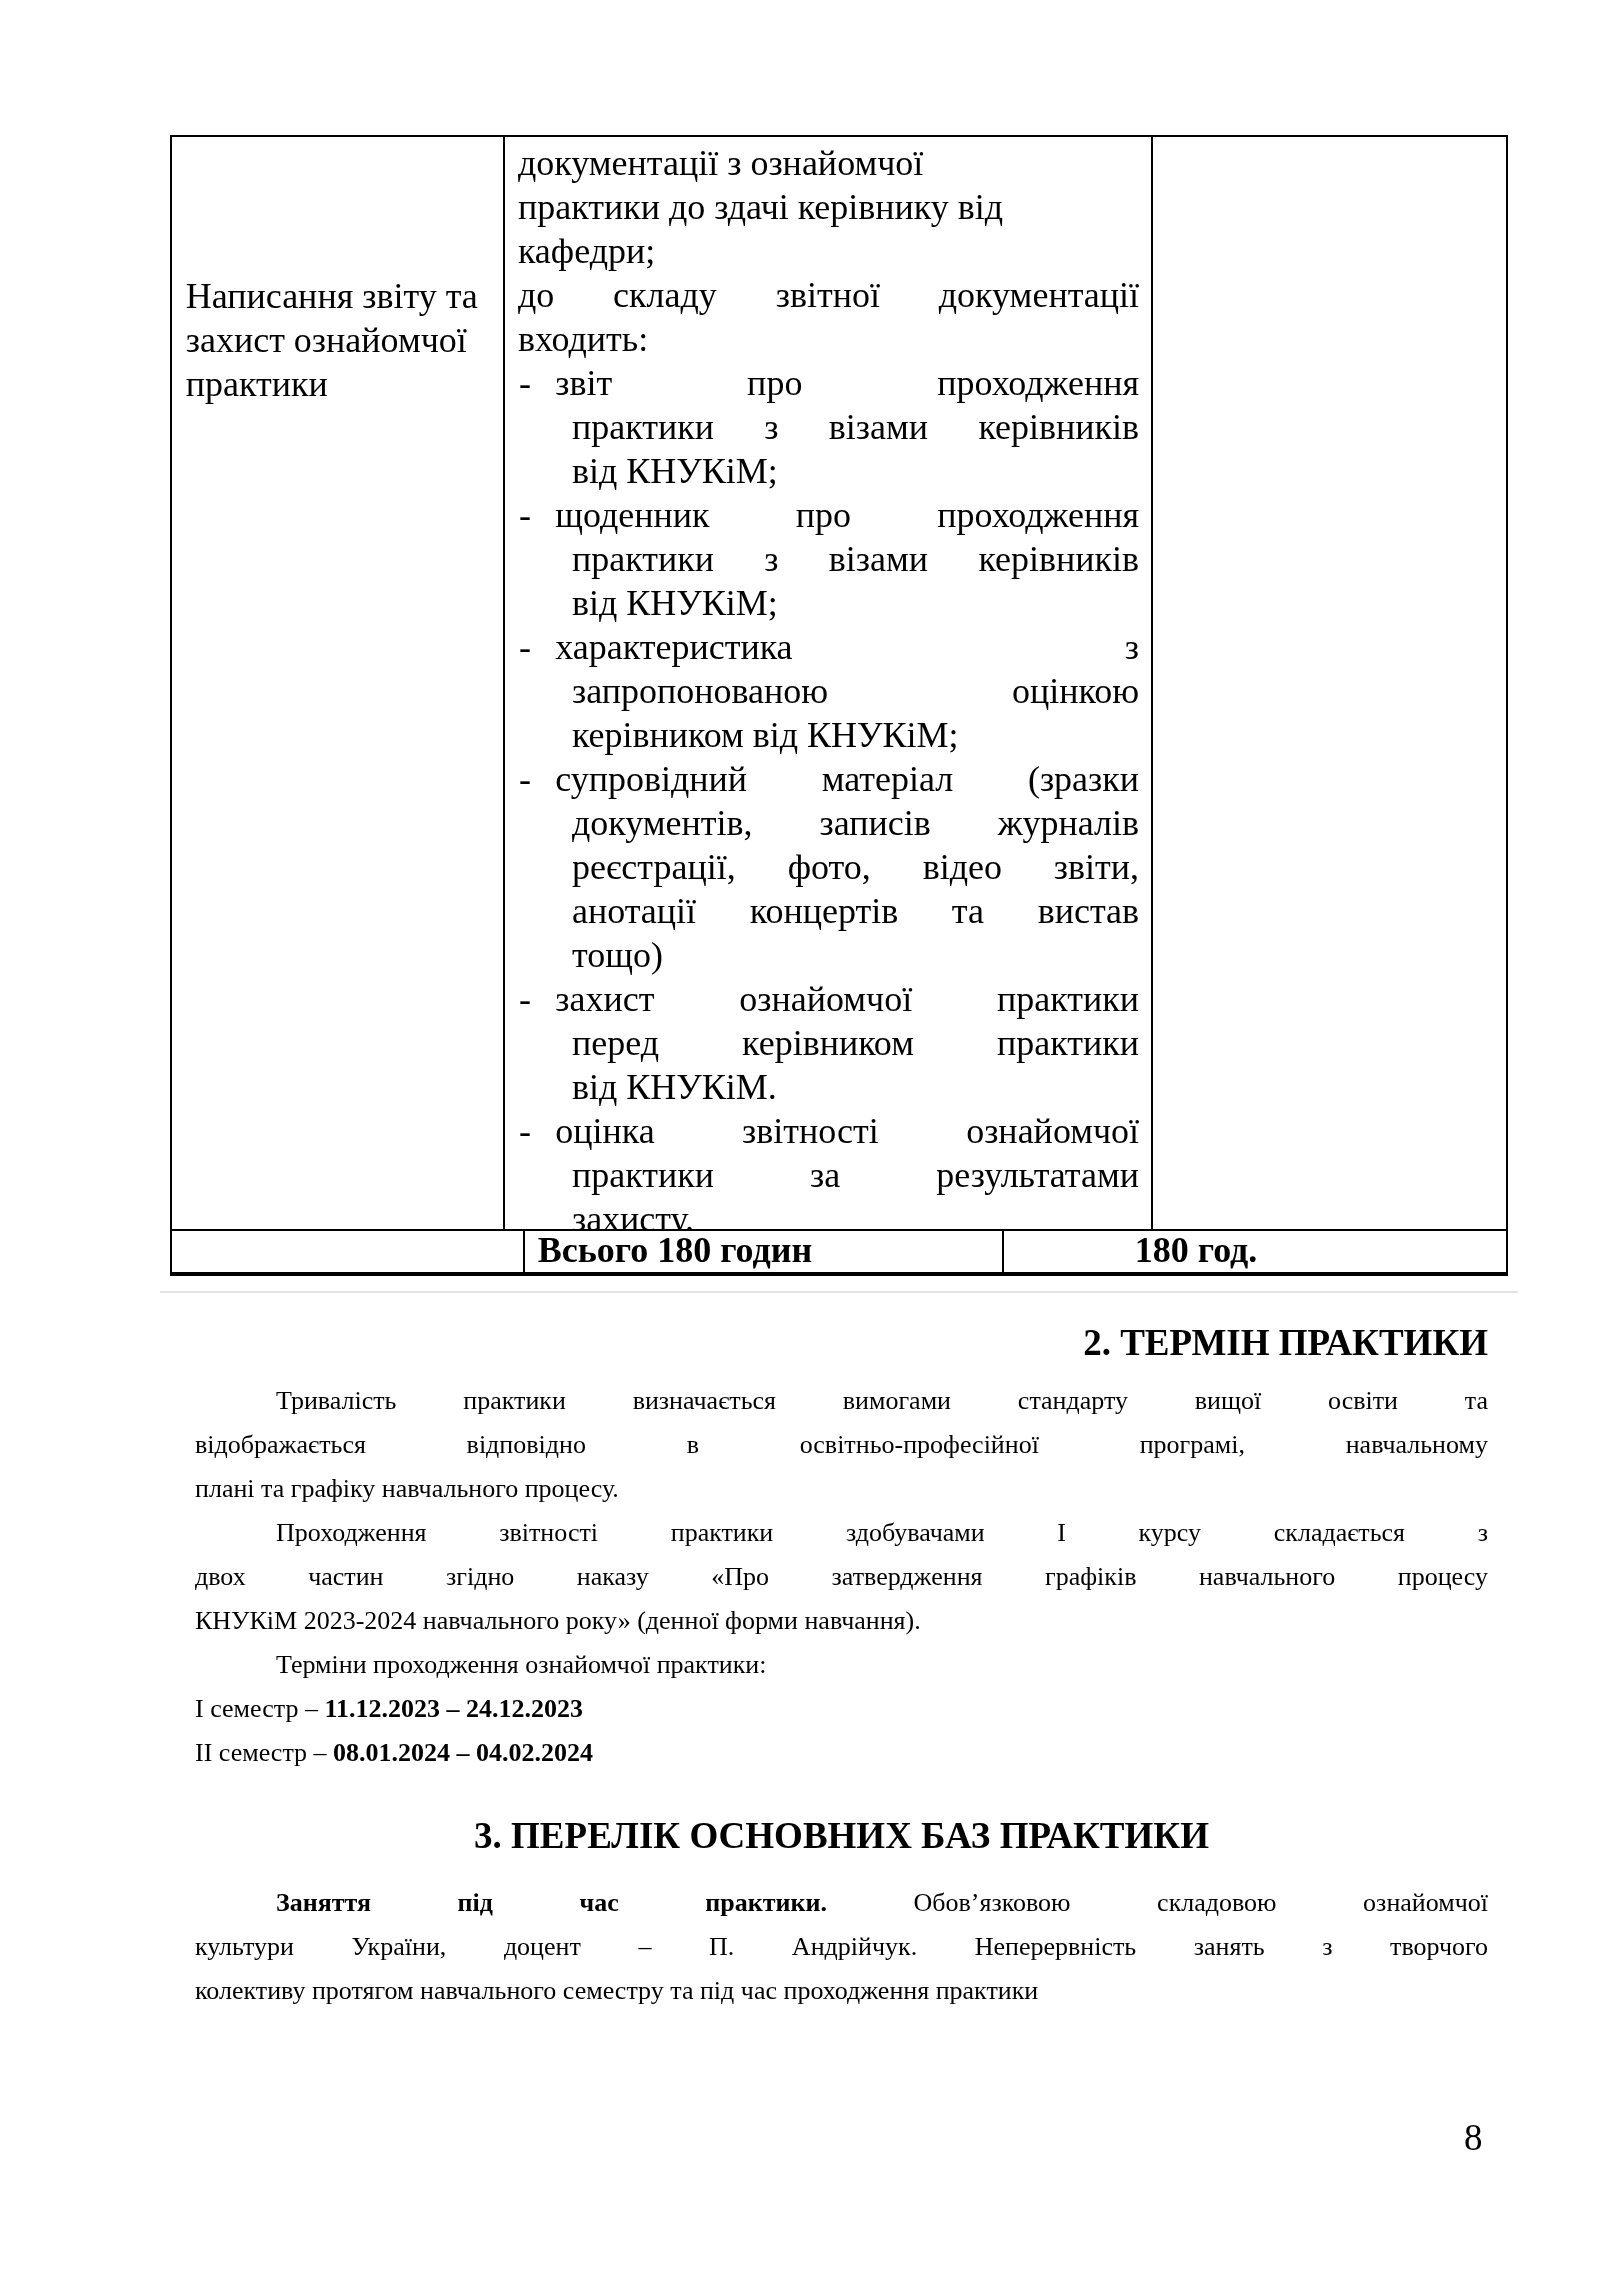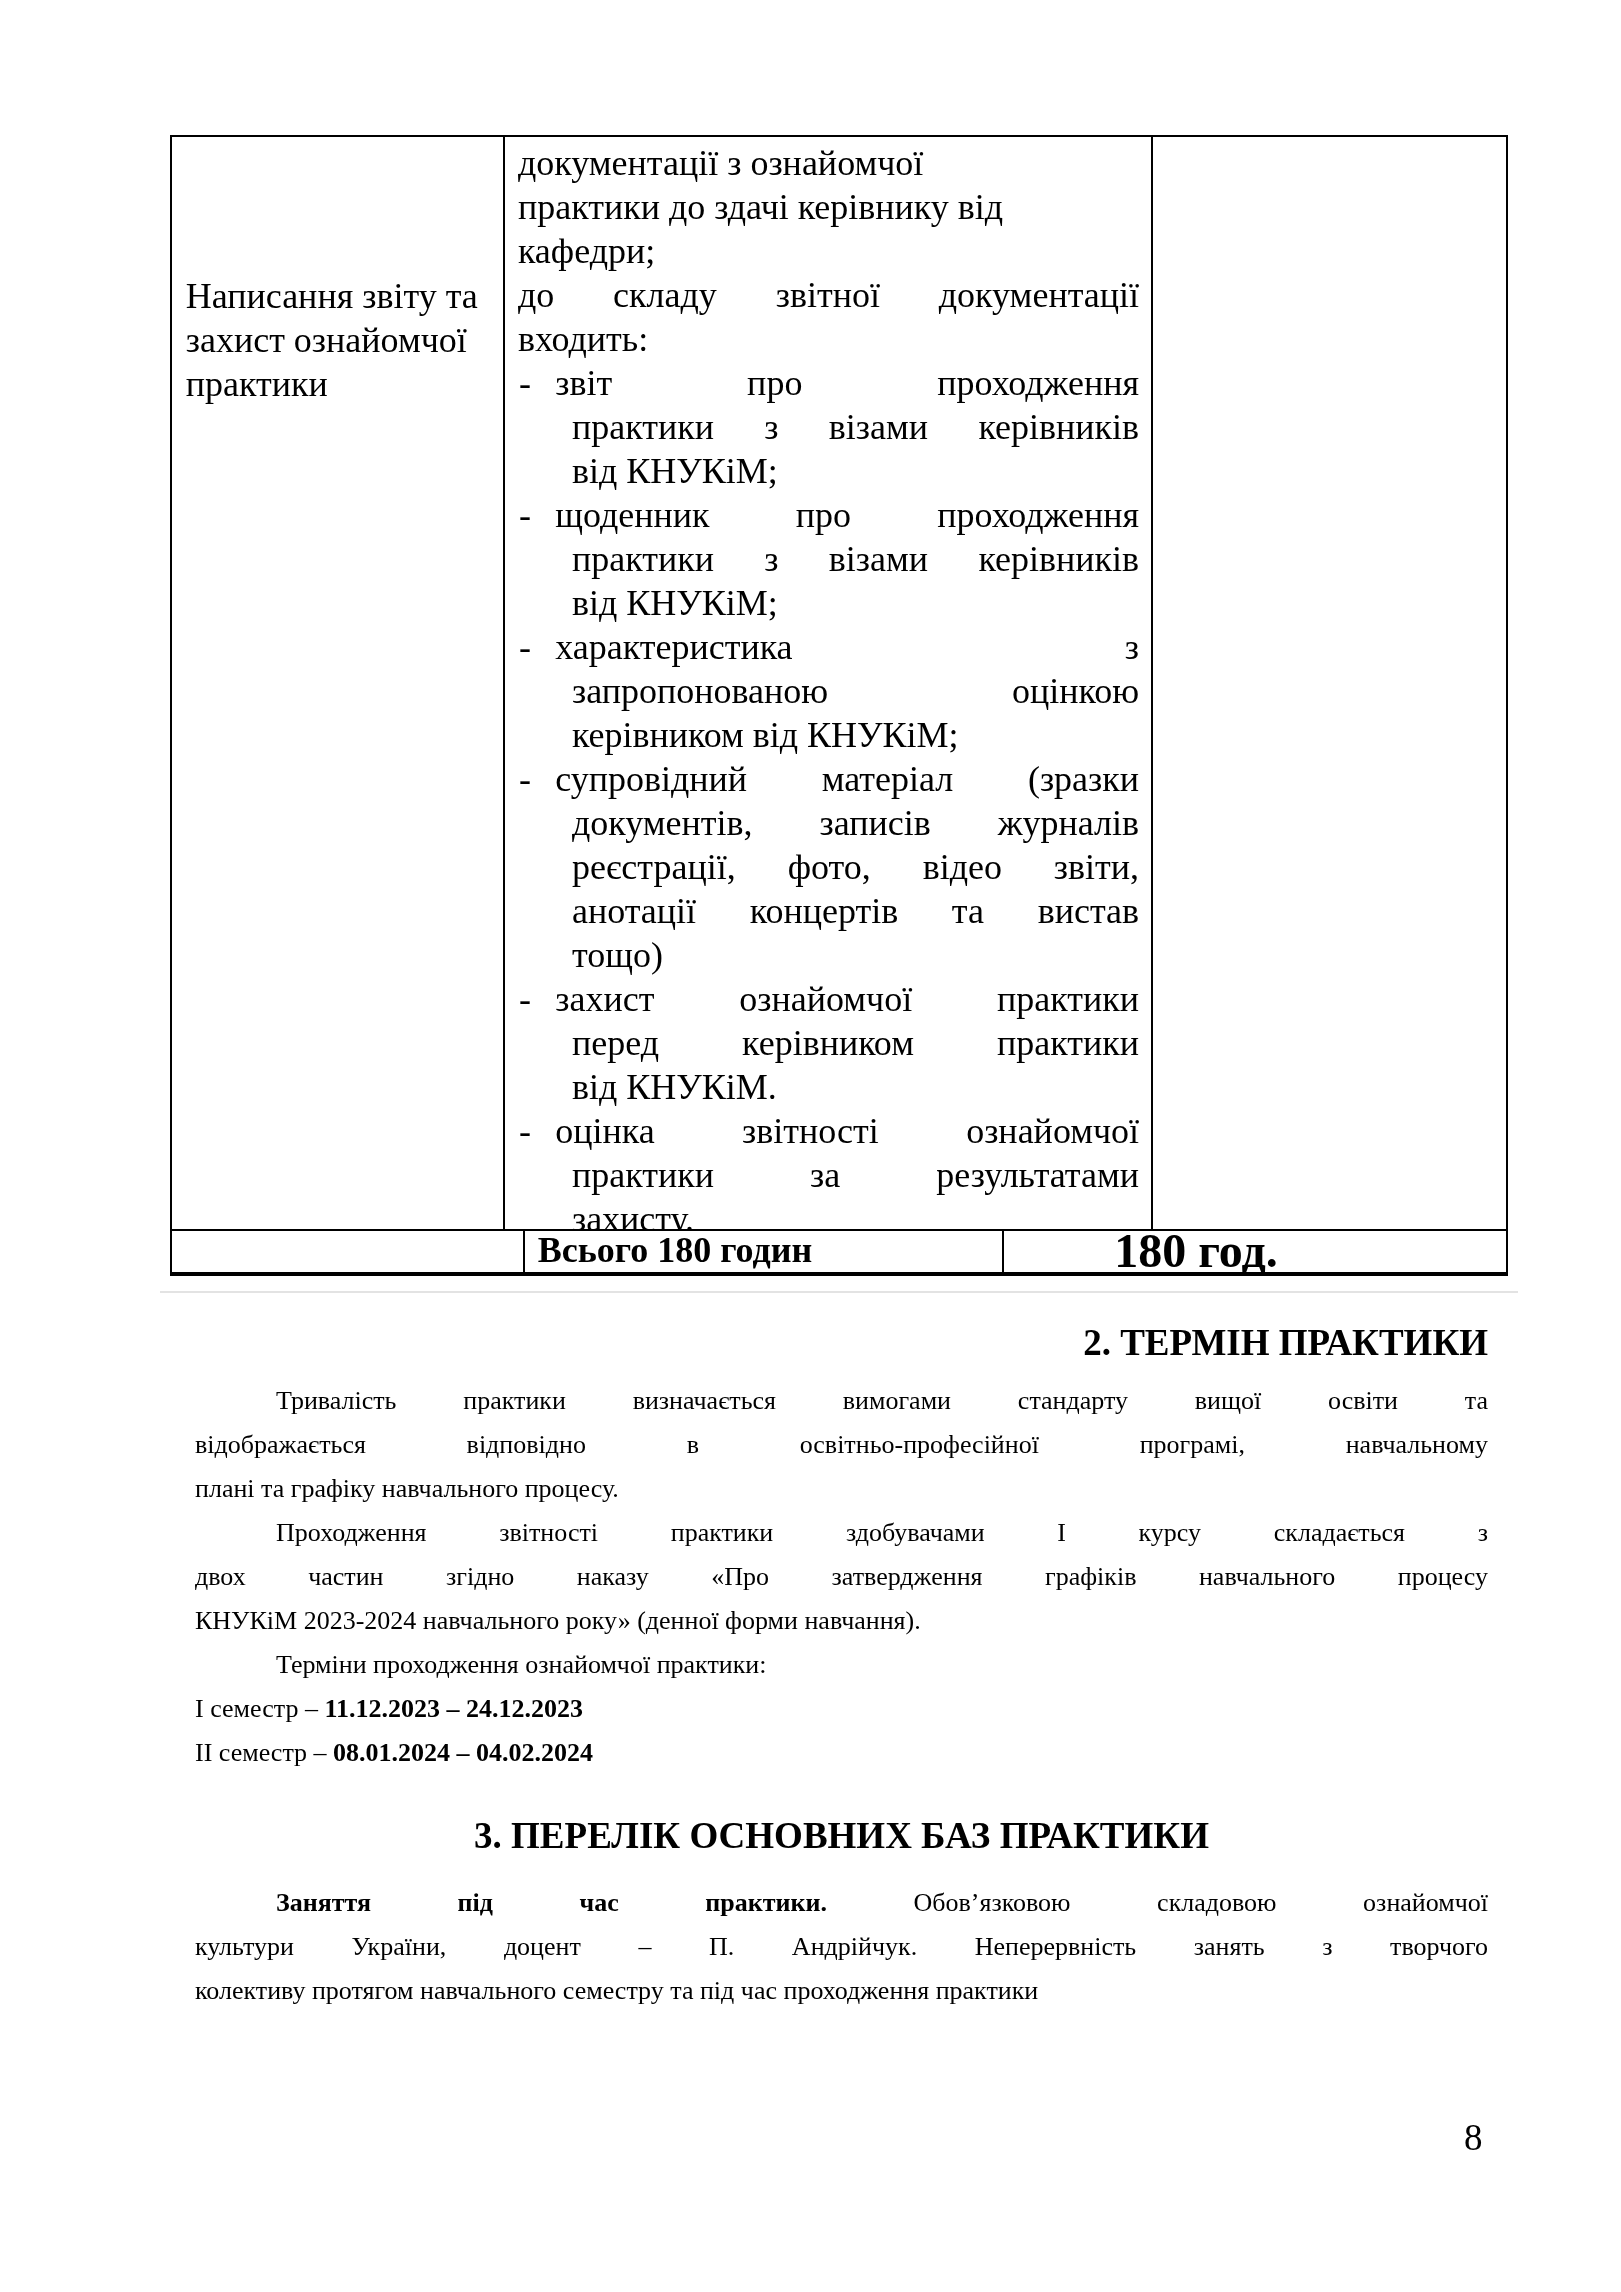--- a/index.html
+++ b/index.html
@@ -24,21 +24,21 @@
   .c3{width:388px;box-sizing:border-box;}
   .ln{line-height:44px;font-size:36px;}
   .jl{text-align:justify;text-align-last:justify;}
   .li{position:relative;padding-left:53px;margin-left:1px;}
   .li .dash{position:absolute;left:0;top:0;line-height:44px;font-size:36px;}
   .li .first{text-indent:-16.7px;}
   .tot-label{flex:1;padding-left:12.7px;margin-left:351px;border-left:2px solid #000;
              box-sizing:border-box;width:479px;flex:none;
              font-weight:bold;font-size:36px;line-height:39px;}
   .tot-val{width:386px;border-left:2px solid #000;box-sizing:border-box;text-align:center;
-           font-weight:bold;font-size:48px;line-height:39px;}
+           font-weight:bold;font-size:36px;line-height:39px;}
   .scan-line{position:absolute;left:160px;top:1291px;width:1358px;height:2px;background:#e3e3e3;}
   
   .content{position:absolute;left:195px;top:1276px;width:1293px;}
   .h{font-weight:bold;font-size:37px;line-height:44px;text-align:center;}
   .h2{margin-top:45px;margin-bottom:13.7px;text-align:right;}
   .h3{margin-top:39px;margin-bottom:23.5px;}
   .bln{line-height:44px;font-size:26px;}
   .ind{text-indent:81px;}
   .b{font-weight:bold;}
   .pagenum{position:absolute;left:1464px;top:2117px;font-size:37px;line-height:41px;}

